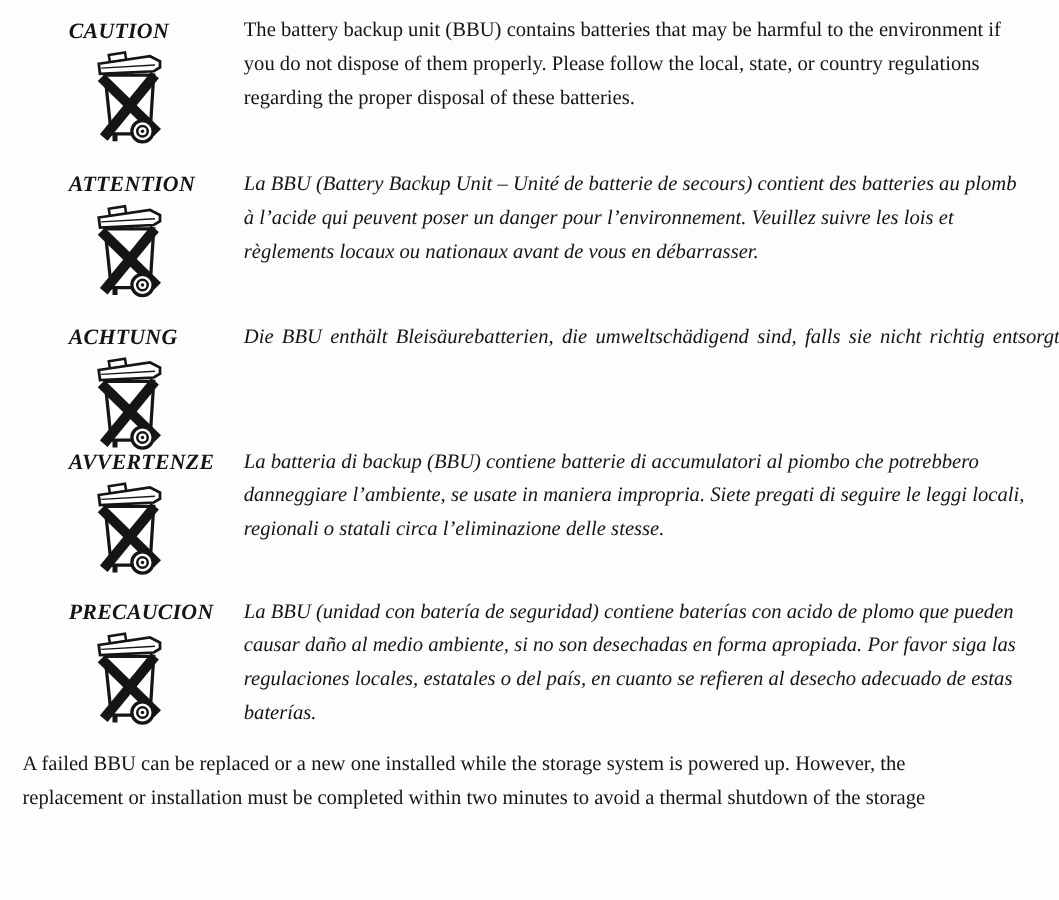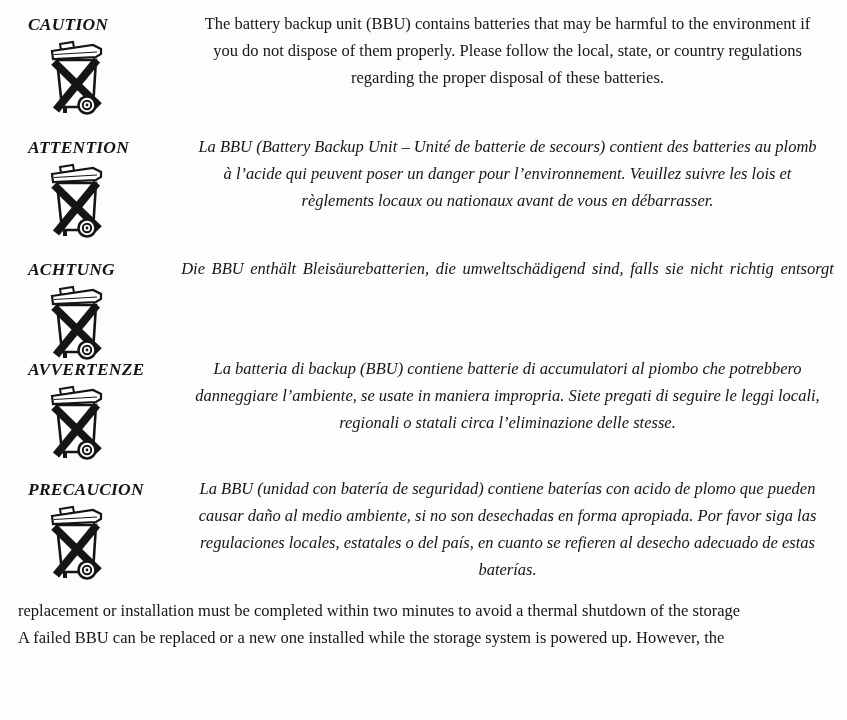--- a/index.html
+++ b/index.html
@@ -1,31 +1,31 @@
 <!DOCTYPE html>
 <html><head>
 <meta charset="utf-8">
 <style>
   html,body{margin:0;padding:0;}
   body{
     width:847px;height:720px;position:relative;overflow:hidden;
     background:#fdfdfb;color:#151515;
     font-family:"Liberation Serif", serif;
   }
-  .section{position:absolute;left:0;right:0;display:flex;}
+  .section{position:absolute;left:0;right:0;display:flex;padding-left:27px;}
   .leftcell{flex:0 0 168px;width:168px;}
   .heading{
     font-style:italic;font-weight:600;font-size:17.5px;line-height:22px;
     padding-left:28px;margin-top:3px;letter-spacing:.2px;white-space:nowrap;
   }
   .bin{display:block;width:54px;height:76px;margin:5px 0 0 50px;}
   .textcol{font-size:16.5px;line-height:27px;white-space:nowrap;flex:1 1 auto;}
   .ital{font-style:italic;}
   .ger{word-spacing:2.5px;}
-  .ln{height:27px;text-align:center;}
+  .ln{height:27px;}
   .sec1{top:10px}.sec2{top:133px}.sec3{top:255px}.sec4{top:355px}.sec5{top:475px}
   .footer{
     position:absolute;top:597px;left:18px;right:8px;
     font-size:16.5px;line-height:27.4px;white-space:nowrap;
   }
   .fln{height:27.4px;}
   .symstore{position:absolute;width:0;height:0;overflow:hidden;}
 </style>
 </head>
 <body>
@@ -121,17 +121,17 @@
     </div>
     <div class="textcol ital">
       <div class="ln">La BBU (unidad con batería de seguridad) contiene baterías con acido de plomo que pueden</div>
       <div class="ln">causar daño al medio ambiente, si no son desechadas en forma apropiada. Por favor siga las</div>
       <div class="ln">regulaciones locales, estatales o del país, en cuanto se refieren al desecho adecuado de estas</div>
       <div class="ln">baterías.</div>
     </div>
   </div>
 
   <div class="footer">
+    <div class="fln">A failed BBU can be replaced or a new one installed while the storage system is powered up. However, the</div>
     <div class="fln">replacement or installation must be completed within two minutes to avoid a thermal shutdown of the storage</div>
-    <div class="fln">A failed BBU can be replaced or a new one installed while the storage system is powered up. However, the</div>
   </div>
 
 </div>
 
 </body></html>

